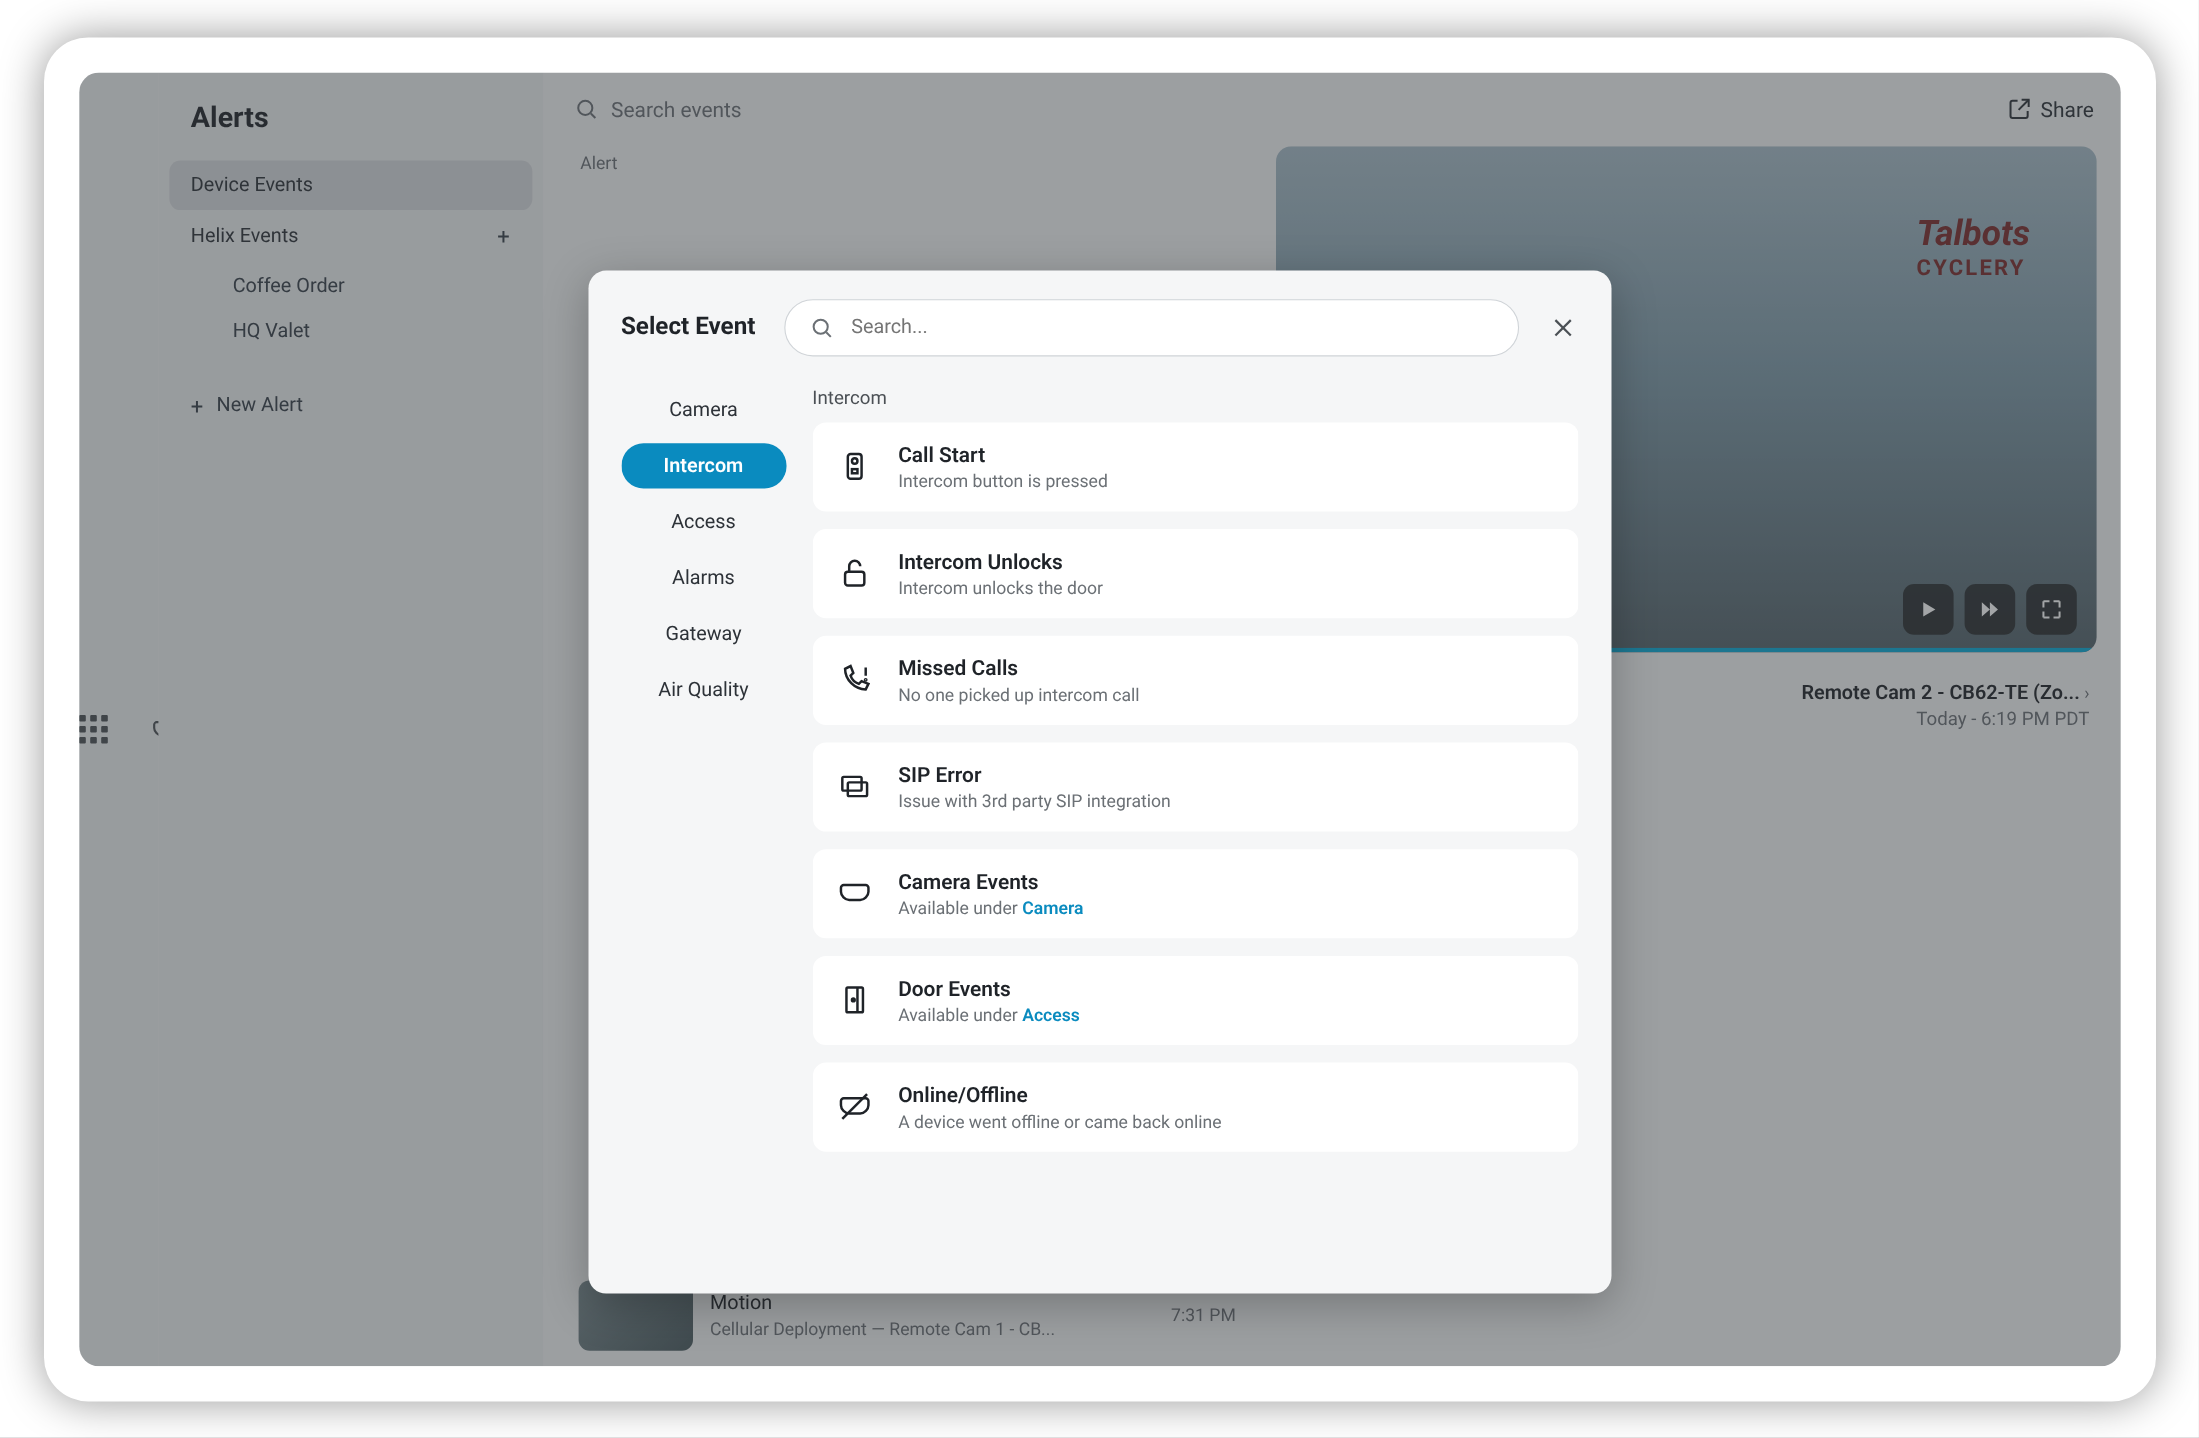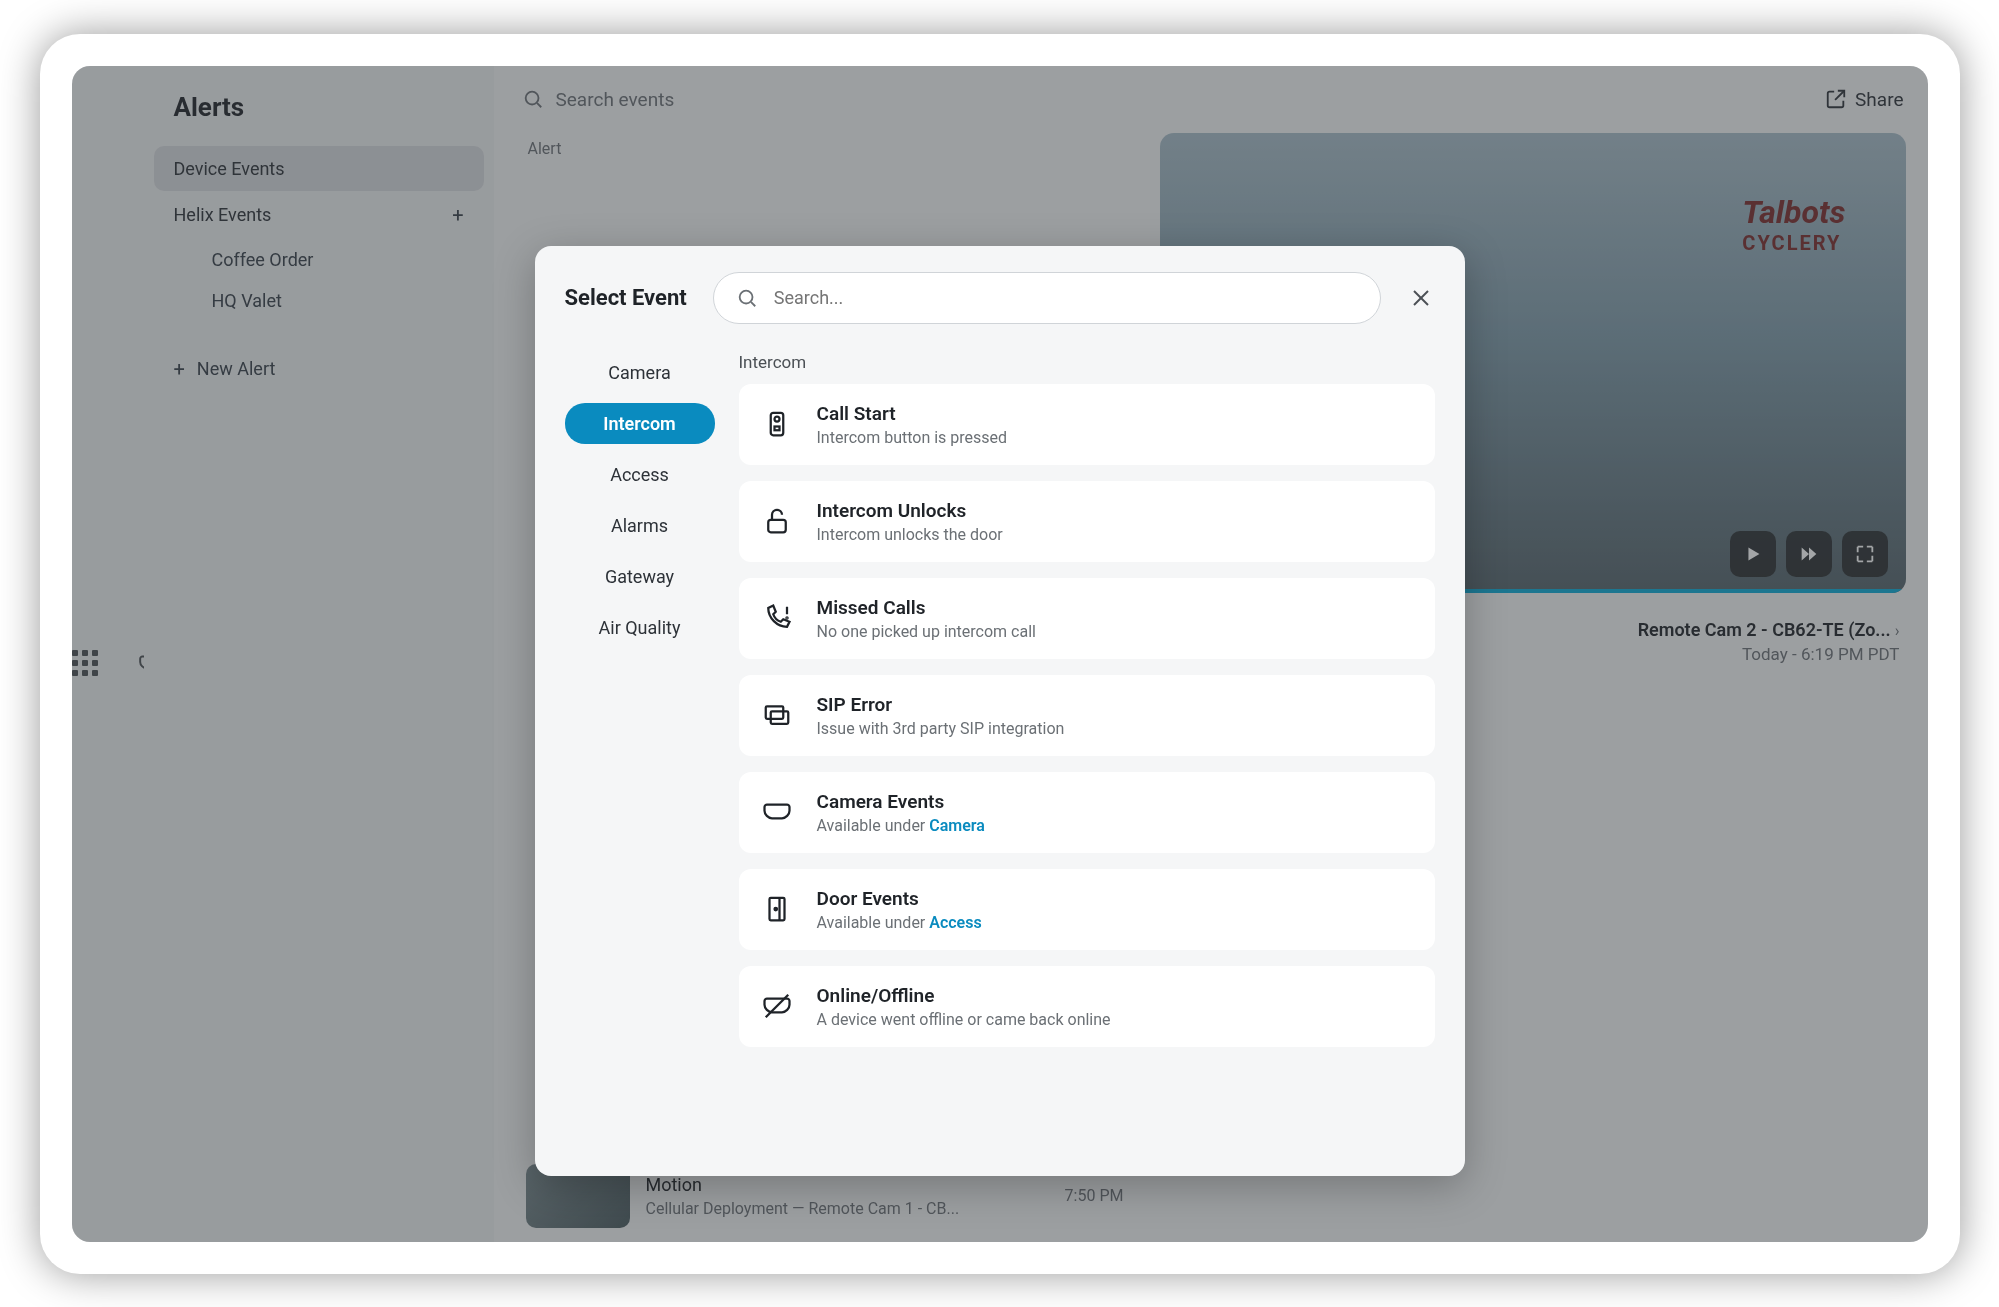--- a/index.html
+++ b/index.html
@@ -197,21 +197,21 @@
         <div class="content-row">
           <div class="events-col">
             <div class="today-label">Alert</div>
             <div style="flex:1"></div>
             <div class="event-card">
               <div class="thumb"></div>
               <div class="event-lines">
                 <div class="event-title">Motion</div>
                 <div class="event-sub">Cellular Deployment — Remote Cam 1 - CB...</div>
               </div>
-              <div class="event-time">7:50 PM</div>
+              <div class="event-time">7:31 PM</div>
             </div>
           </div>
           <div class="preview-col">
             <div class="video">
               <div class="sign">
                 <div class="line1">Talbots</div>
                 <div class="line2">CYCLERY</div>
               </div>
               <div class="controls">
                 <div class="ctrl">

